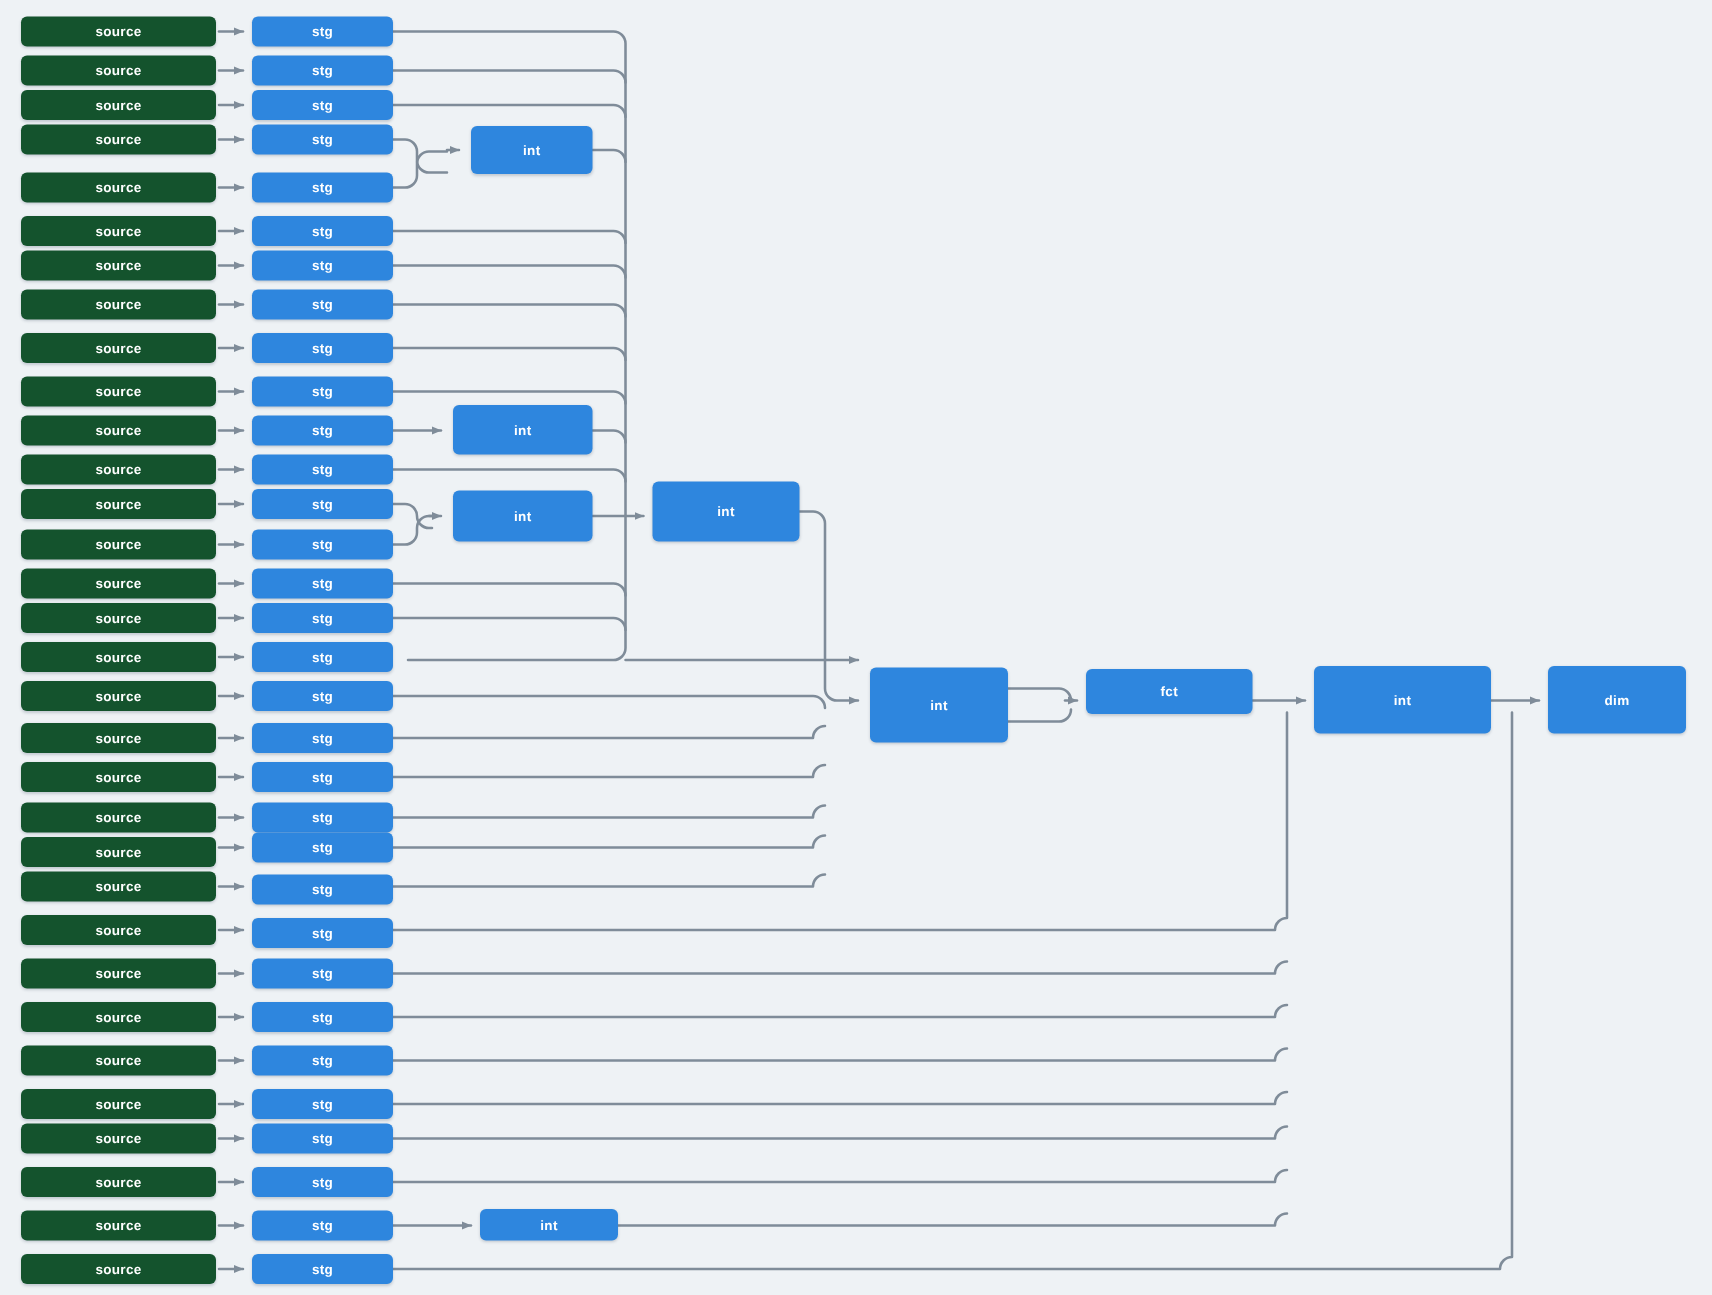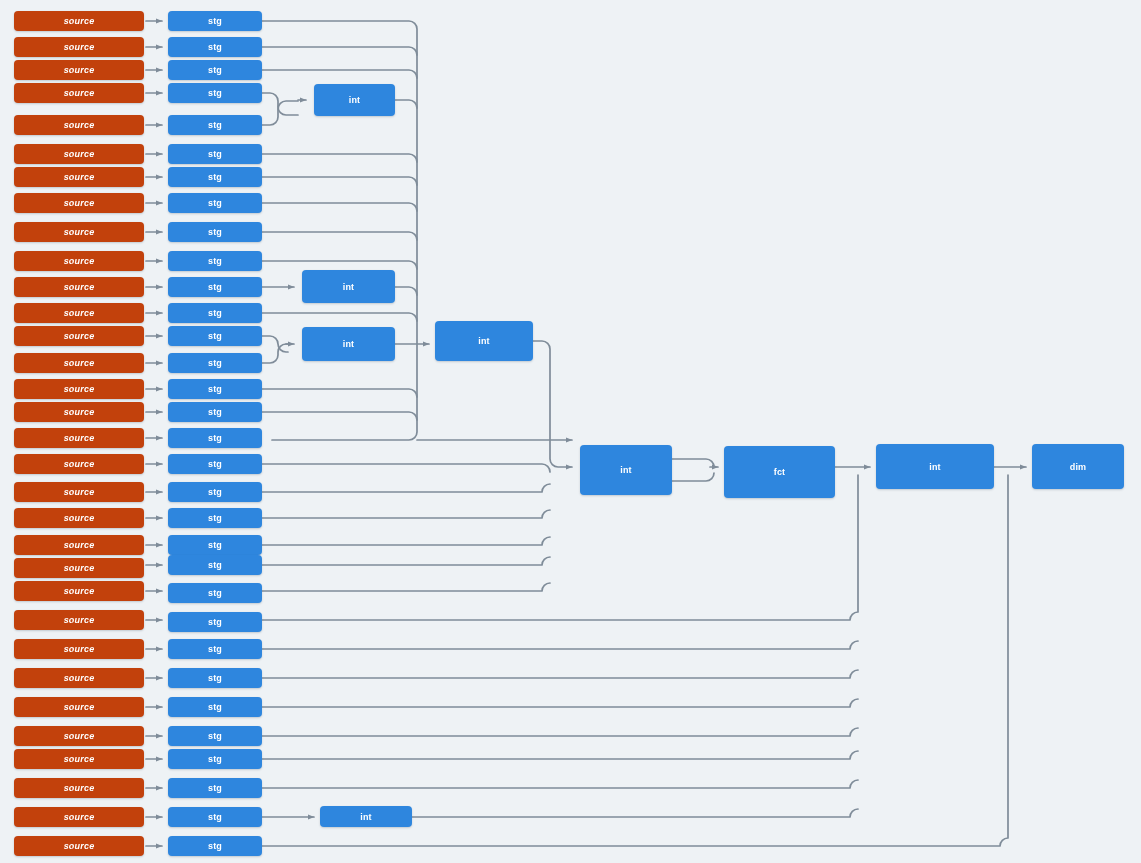--- a/index.html
+++ b/index.html
@@ -17,21 +17,21 @@
     box-sizing:border-box;
     display:flex;align-items:center;justify-content:center;
     border-radius:4px;
     color:#ffffff;
     font-size:9px;
     font-weight:bold;
     letter-spacing:.2px;
     box-shadow:0 1px 2px rgba(40,60,80,.22);
     user-select:none;
   }
-  .node.source{background:#c2410c;font-style:italic;}
+  .node.source{background:#14532d;}
   .node.stg,.node.int,.node.fct,.node.dim{background:#2e86de;}
 </style>
 </head>
 <body>
 
 <div id="canvas">
 
   <svg id="edges" viewBox="0 0 1141 863" xmlns="http://www.w3.org/2000/svg">
     <defs>
       <marker id="arw" markerWidth="7" markerHeight="7" refX="6" refY="3" orient="auto" markerUnits="userSpaceOnUse">
@@ -264,21 +264,21 @@
       </div>
       <div class="node source" style="left: 14px; top: 454px; width: 130px; height: 20px;">
         <span>source</span>
       </div>
       <div class="node stg" style="left: 168px; top: 454px; width: 94px; height: 20px;">
         <span>stg</span>
       </div>
       <div class="node int" style="left: 580px; top: 445px; width: 92px; height: 50px;">
         <span>int</span>
       </div>
-      <div class="node fct" style="left: 724px; top: 446px; width: 111px; height: 52px;">
+      <div class="node fct" style="left: 724px; top: 446px; width: 111px; height: 30px;">
         <span>fct</span>
       </div>
       <div class="node int" style="left: 876px; top: 444px; width: 118px; height: 45px;">
         <span>int</span>
       </div>
       <div class="node dim" style="left: 1032px; top: 444px; width: 92px; height: 45px;">
         <span>dim</span>
       </div>
       <div class="node source" style="left: 14px; top: 482px; width: 130px; height: 20px;">
         <span>source</span>

